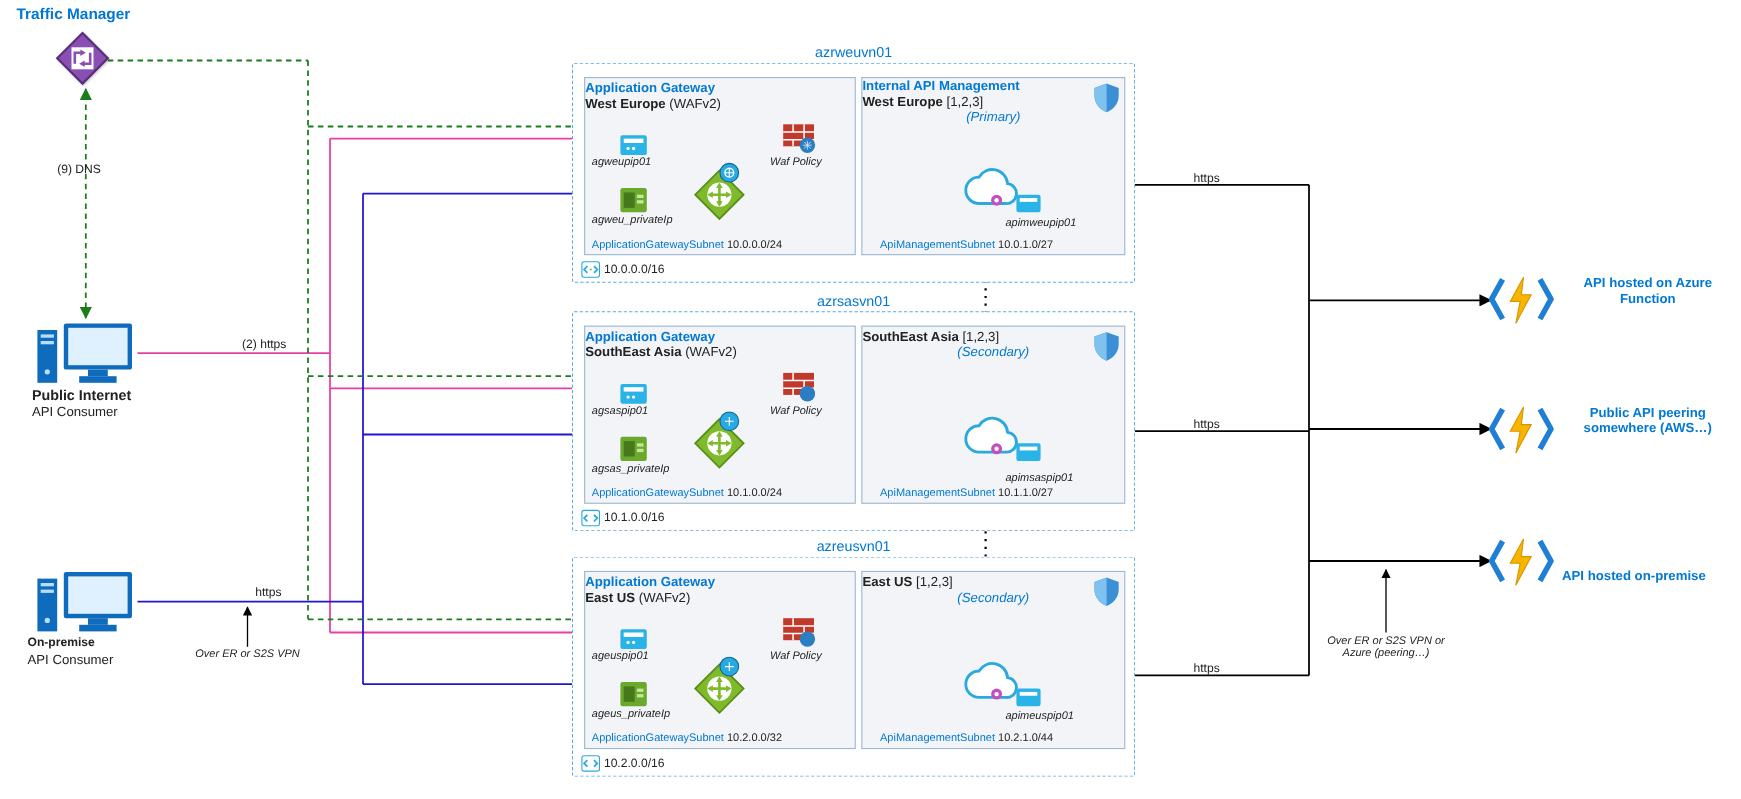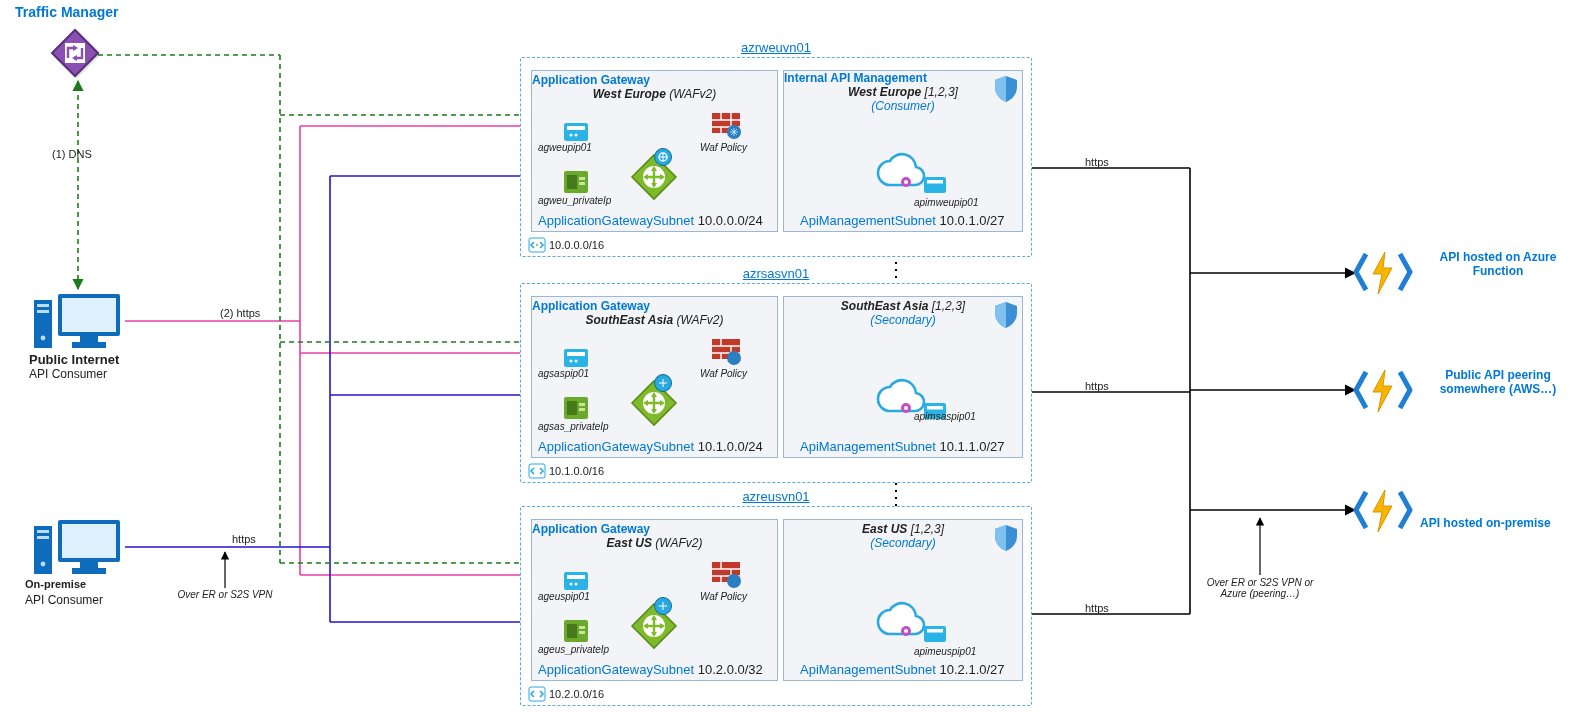--- a/index.html
+++ b/index.html
@@ -1,26 +1,26 @@
 <!DOCTYPE html>
 <html><head>
 <meta charset="utf-8">
 <style>
   html, body { margin:0; padding:0; font-family: "Segoe UI", Arial, sans-serif; font-size:12px; background:#fff; color:#222; }
   .canvas { position:relative; width:1583px; height:726px; }
   .abs { position:absolute; }
   .blue { color:#0078d4; }
   .bold { font-weight:600; }
   .vnet-outer { border:1px dashed #5aa9e6; border-radius:2px; background:#fff; }
-  .vnet-title { position:absolute; top:-18px; left:50%; transform:translateX(-50%); color:#0078d4; font-size:13px;text-decoration:underline; }
+  .vnet-title { position:absolute; top:-18px; left:50%; transform:translateX(-50%); color:#0078d4; font-size:13px; }
   .inner-box { position:absolute; border:1px solid #9bb8d3; background:#f2f4f7; }
   .inner-title { color:#0078d4; font-weight:700; text-align:left; }
-  .sub-title { font-style:italic; font-weight:700; text-align:center; }
+  .sub-title { font-weight:700; text-align:left; }
   .sub-note { font-style:italic; text-align:center; }
-  .subnet-line { color:#0078d4; font-size:13px; }
+  .subnet-line { color:#0078d4; font-size:10px; }
   .cidr-badge { display:flex; align-items:center; gap:4px; font-size:11px;text-align:right; }
   .shadow { filter: drop-shadow(1px 1px 1px rgba(0,0,0,0.2)); }
   svg { overflow:visible; }
   .lbl { font-size:11px; }
   .lbl-sm { font-size:10px; font-style:italic; }
   .center { text-align:center; }
 </style>
 </head>
 <body>
 
@@ -106,21 +106,21 @@
 <div class="abs blue bold" style="left:15px;top:4px;font-size:14px">Traffic Manager</div>
 
 <svg class="abs shadow" style="left:50px;top:28px" width="50" height="50">
   <polygon points="25,2 48,25 25,48 2,25" fill="#8a4fb3" stroke="#5a2e7c" stroke-width="2"></polygon>
   <rect x="15" y="15" width="20" height="20" fill="#fff"></rect>
   <path d="M18 30 L18 20 L26 20 M32 20 L32 30 L24 30" stroke="#8a4fb3" stroke-width="2.4" fill="none"></path>
   <polygon points="23,17 28,20 23,23" fill="#8a4fb3"></polygon>
   <polygon points="27,27 22,30 27,33" fill="#8a4fb3"></polygon>
 </svg>
 
-<div class="abs lbl" style="left:52px;top:148px">(1) DNS</div>
+<div class="abs lbl" style="left:52px;top:148px">(9) DNS</div>
 
 <div class="abs" style="left:32px;top:288px">
   <svg width="94" height="62">
 
     <rect x="2" y="12" width="18" height="48" fill="#0f6cbd"></rect>
     <rect x="5" y="16" width="12" height="3" fill="#b9ddff"></rect>
     <rect x="5" y="22" width="12" height="3" fill="#b9ddff"></rect>
     <circle cx="11" cy="50" r="2.4" fill="#b9ddff"></circle>
 
     <rect x="26" y="6" width="62" height="42" rx="2" fill="#0f6cbd"></rect>
@@ -199,21 +199,21 @@
     <div class="abs lbl-sm" style="left:168px;top:71px">Waf Policy</div>
     <div class="abs subnet-line" style="left:6px;bottom:3px">
       <span>ApplicationGatewaySubnet</span>
       <span style="color:#222">10.0.0.0/24</span>
     </div>
   </div>
 
   <div class="inner-box" style="left:262px;top:12px;width:238px;height:160px">
     <div class="inner-title" style="margin-top:0">Internal API Management</div>
     <div class="sub-title"><span>West Europe</span> <span style="font-weight:400">[1,2,3]</span></div>
-    <div class="sub-note blue">(Consumer)</div>
+    <div class="sub-note blue">(Primary)</div>
 
     <svg class="abs" style="right:4px;top:4px" width="24" height="28">
           <path d="M12 1l11 4v7c0 8-6 13-11 15C7 25 1 20 1 12V5z" fill="#3b8fd4"></path>
           <path d="M12 1v26C7 25 1 20 1 12V5z" fill="#7fc1ef"></path>
         </svg>
 
     <svg class="abs" style="left:92px;top:84px" width="48" height="36">
       <path d="M14 30a12 12 0 0 1 0-24 14 14 0 0 1 26 6 9 9 0 0 1 -2 18z" fill="#fff" stroke="#2aa9e0" stroke-width="2.6"></path>
       <circle cx="30" cy="27" r="5" fill="#c24ec2"></circle>
           <circle cx="30" cy="27" r="2" fill="#fff"></circle>
@@ -289,21 +289,21 @@
         </svg>
     <svg class="abs" style="left:92px;top:84px" width="48" height="36">
           <path d="M14 30a12 12 0 0 1 0-24 14 14 0 0 1 26 6 9 9 0 0 1 -2 18z" fill="#fff" stroke="#2aa9e0" stroke-width="2.6"></path>
           <circle cx="30" cy="27" r="5" fill="#c24ec2"></circle>
           <circle cx="30" cy="27" r="2" fill="#fff"></circle>
         </svg>
     <svg class="abs" style="left:140px;top:106px" width="22" height="16">
           <rect width="22" height="16" rx="2" fill="#29b3e6"></rect>
           <rect x="3" y="3" width="16" height="3.5" fill="#fff"></rect>
         </svg>
-    <div class="abs lbl-sm" style="left:130px;top:114px">apimsaspip01</div>
+    <div class="abs lbl-sm" style="left:130px;top:132px">apimsaspip01</div>
     <div class="abs subnet-line" style="left:16px;bottom:3px"><span>ApiManagementSubnet</span> <span style="color:#222">10.1.1.0/27</span></div>
   </div>
   <div class="abs cidr-badge" style="left:8px;bottom:4px">
     <svg width="16" height="14">
           <rect width="16" height="14" rx="2" fill="#fff" stroke="#2aa9e0"></rect>
           <path d="M5 4l-3 3 3 3M11 4l3 3-3 3" stroke="#2aa9e0" stroke-width="1.6" fill="none"></path>
         </svg>
     <span>10.1.0.0/16</span>
   </div>
 </div>
@@ -359,21 +359,21 @@
     <svg class="abs" style="left:92px;top:84px" width="48" height="36">
           <path d="M14 30a12 12 0 0 1 0-24 14 14 0 0 1 26 6 9 9 0 0 1 -2 18z" fill="#fff" stroke="#2aa9e0" stroke-width="2.6"></path>
           <circle cx="30" cy="27" r="5" fill="#c24ec2"></circle>
           <circle cx="30" cy="27" r="2" fill="#fff"></circle>
         </svg>
     <svg class="abs" style="left:140px;top:106px" width="22" height="16">
           <rect width="22" height="16" rx="2" fill="#29b3e6"></rect>
           <rect x="3" y="3" width="16" height="3.5" fill="#fff"></rect>
         </svg>
     <div class="abs lbl-sm" style="left:130px;top:126px">apimeuspip01</div>
-    <div class="abs subnet-line" style="left:16px;bottom:3px"><span>ApiManagementSubnet</span> <span style="color:#222">10.2.1.0/27</span></div>
+    <div class="abs subnet-line" style="left:16px;bottom:3px"><span>ApiManagementSubnet</span> <span style="color:#222">10.2.1.0/44</span></div>
   </div>
   <div class="abs cidr-badge" style="left:8px;bottom:4px">
     <svg width="16" height="14">
           <rect width="16" height="14" rx="2" fill="#fff" stroke="#2aa9e0"></rect>
           <path d="M5 4l-3 3 3 3M11 4l3 3-3 3" stroke="#2aa9e0" stroke-width="1.6" fill="none"></path>
         </svg>
     <span>10.2.0.0/16</span>
   </div>
 </div>
 

